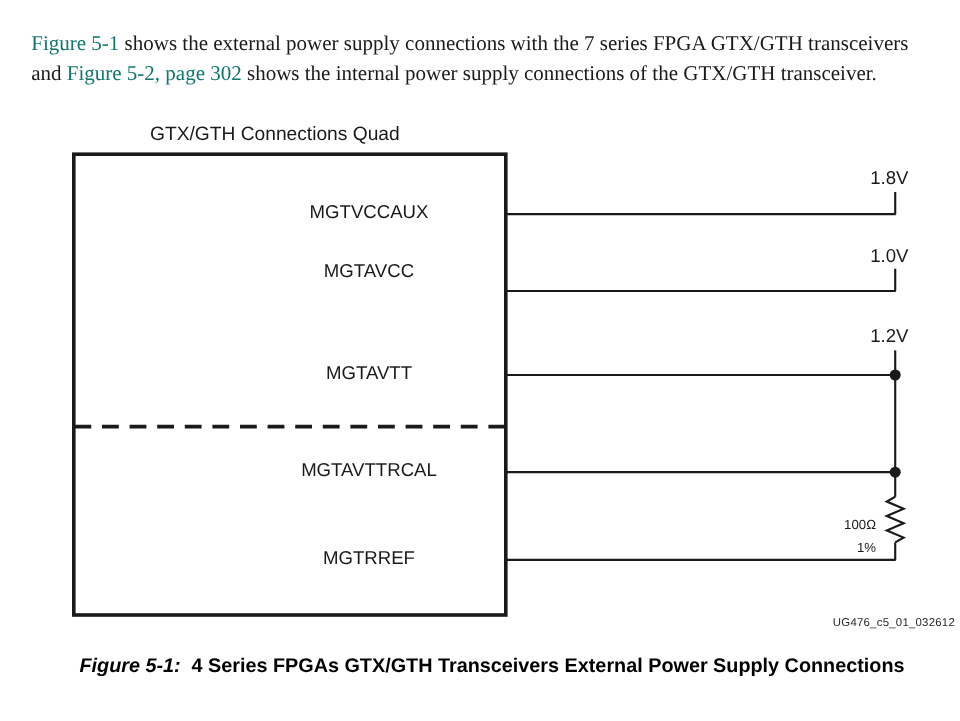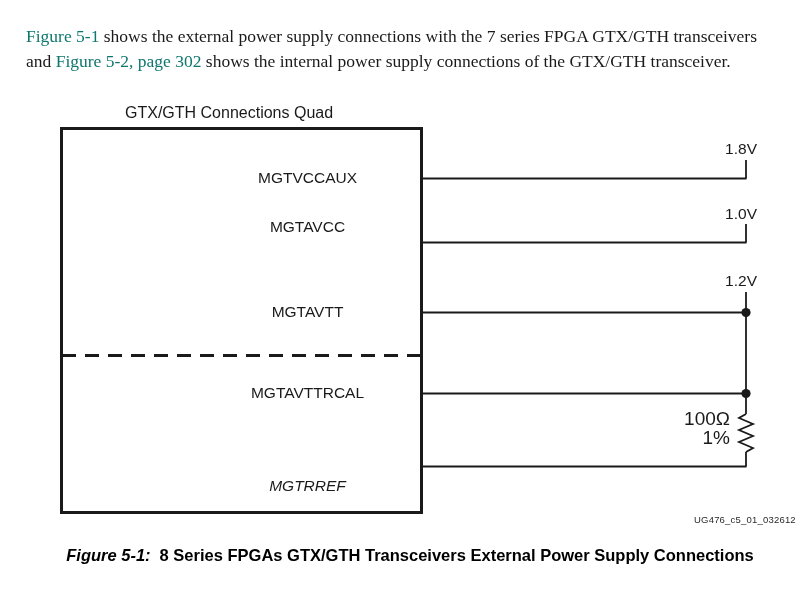--- a/index.html
+++ b/index.html
@@ -58,21 +58,22 @@
   }
   .volt-label {
     text-align: right;
   }
   #quad-title {
     font-size: 16px;
   }
   #resistor-label {
     text-align: right;
     line-height: 19px;
-    font-size: 19px;
+    font-size: 11px;
+    margin-top: 20px;
   }
   #figure-id {
     position: absolute;
     font-family: Liberation Sans, sans-serif;
     font-size: 9.5px;
     color: #2a2a2a;
     letter-spacing: 0.2px;
     white-space: nowrap;
     margin-left: 28px;
   }
@@ -136,29 +137,29 @@
 
     <line x1="421" y1="466.5" x2="746.5" y2="466.5" stroke="#1a1a1a" stroke-width="1.8"></line>
   </svg>
 
   <div id="quad-title" class="diag-label" style="left:125px; top:104px;">GTX/GTH Connections Quad</div>
 
   <div class="diag-label pin-label" style="left:200px; top:169px; width:215px;">MGTVCCAUX</div>
   <div class="diag-label pin-label" style="left:200px; top:218px; width:215px;">MGTAVCC</div>
   <div class="diag-label pin-label" style="left:200px; top:303px; width:215px;">MGTAVTT</div>
   <div class="diag-label pin-label" style="left:200px; top:384px; width:215px;">MGTAVTTRCAL</div>
-  <div class="diag-label pin-label" style="left:200px; top:477px; width:215px;font-style:italic;">MGTRREF</div>
+  <div class="diag-label pin-label" style="left:200px; top:457px; width:215px;">MGTRREF</div>
 
   <div class="diag-label volt-label" style="left:660px; top:140px; width:97px;">1.8V</div>
   <div class="diag-label volt-label" style="left:660px; top:205px; width:97px;">1.0V</div>
   <div class="diag-label volt-label" style="left:660px; top:272px; width:97px;">1.2V</div>
 
   <div id="resistor-label" class="diag-label" style="left:620px; top:409px; width:110px;">
     <div>100Ω</div>
     <div>1%</div>
   </div>
 
   <div id="figure-id" style="left:666px; top:514px;">UG476_c5_01_032612</div>
 </div>
 
 <div id="figure-caption">
-  <span id="caption-number">Figure 5-1:</span><span id="caption-text">8 Series FPGAs GTX/GTH Transceivers External Power Supply Connections</span>
+  <span id="caption-number">Figure 5-1:</span><span id="caption-text">4 Series FPGAs GTX/GTH Transceivers External Power Supply Connections</span>
 </div>
 
 </body></html>

